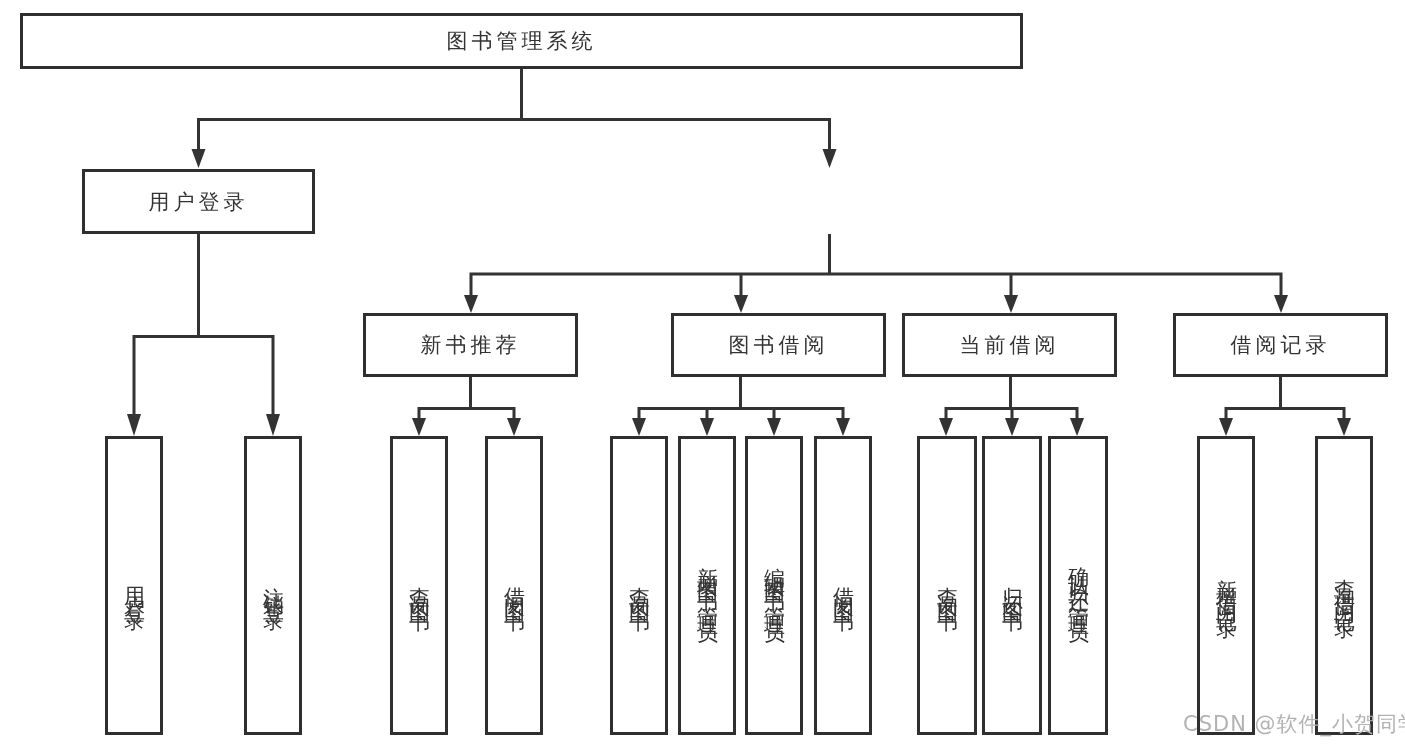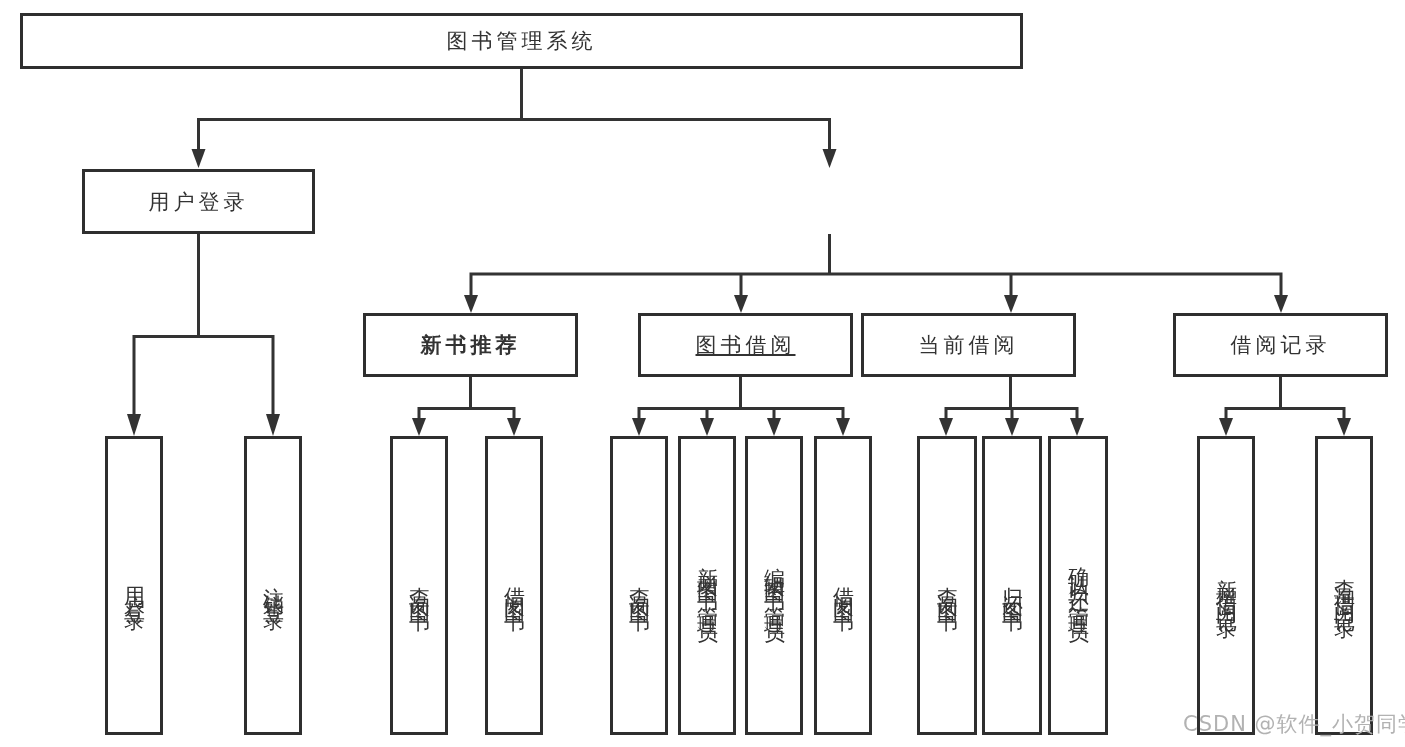--- a/index.html
+++ b/index.html
@@ -52,23 +52,23 @@
     text-orientation: mixed;
     font-size: 21px;
     line-height: 1.1;
     letter-spacing: 8px;
     color: #333333;
   }
   .root   { left: 20px;   top: 13px;  width: 1003px; height: 56px; }
   .l2a    { left: 82px;   top: 169px; width: 233px;  height: 65px; }
   .l2b    { left: 712px;  top: 169px; width: 235px;  height: 65px; }
   .l3     { top: 313px; height: 64px; width: 215px; }
-  .l3a    { left: 363px; font-weight: bold; }
-  .l3b    { left: 638px; text-decoration: underline; }
-  .l3c    { left: 861px; }
+  .l3a    { left: 363px; }
+  .l3b    { left: 671px; }
+  .l3c    { left: 902px; }
   .l3d    { left: 1173px; }
   .leaf   { top: 436px; height: 299px; width: 58px; }
   .g1a { left: 105px; }
   .g1b { left: 244px; }
   .g2a { left: 390px; }
   .g2b { left: 485px; }
   .g3a { left: 610px; }
   .g3b { left: 678px; }
   .g3c { left: 745px; }
   .g3d { left: 814px; }

